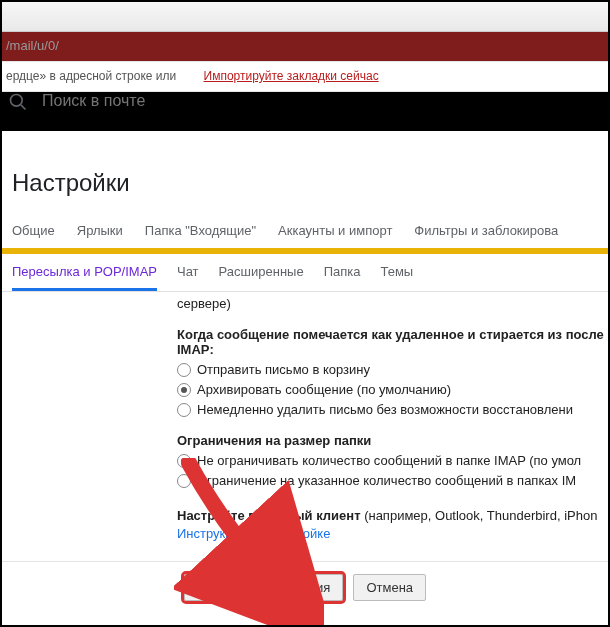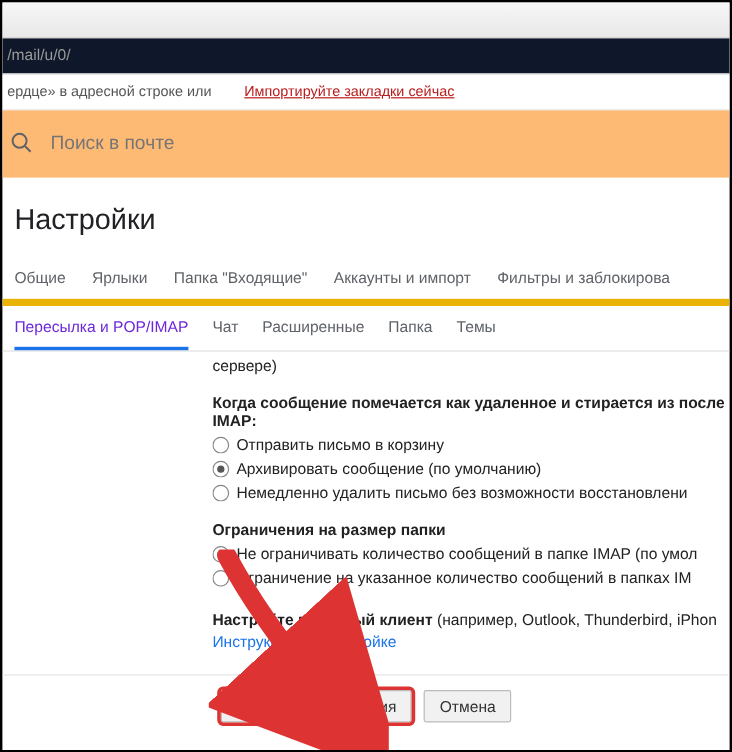--- a/index.html
+++ b/index.html
@@ -14,58 +14,59 @@
     position: relative;
     border: 2px solid #000;
   }
   .toolbar {
     height: 30px;
     background: linear-gradient(#f7f7f7, #e8e8e8);
     border-bottom: 1px solid #ccc;
   }
   .urlbar {
     height: 30px;
-    background: #0f172a;
+    background: #7f1d1d;
     border-bottom: 1px solid #e5e5e5;
     color: #999;
     font-size: 13px;
     padding: 6px 4px;
     white-space: nowrap;
     overflow: hidden;
   }
   .bookmark-hint {
     height: 30px;
     background: #fff;
     border-bottom: 1px solid #e5e5e5;
     color: #555;
     font-size: 12px;
     padding: 7px 4px;
     white-space: nowrap;
     overflow: hidden;
   }
   a.link { color: #b91c1c; text-decoration: underline; cursor: pointer; padding-left: 24px; }
   .searchbar {
-    height: 56px;
-    background: #fdba74;
-    display: flex;
-    align-items: center;
+    height: 39px;
+    background: #000000;
+    display: flex;
+    align-items: flex-start;
     padding-left: 6px;
     gap: 14px;
   }
   .searchbar .icon svg { width: 20px; height: 20px; stroke: #5f6368; }
   .searchbar input {
     border: none; background: transparent; outline: none;
     font-size: 16px; color: #5f6368; width: 400px;
   }
   .title {
     font-size: 24px;
     color: #202124;
     padding: 22px 10px 18px 10px;
     font-weight: 400;
     font-family: "Product Sans", Arial, sans-serif;
+    margin-top: 16px;
   }
   .tabs-row {
     display: flex;
     gap: 22px;
     padding: 0 10px;
     border-bottom: 6px solid #eab308;
     white-space: nowrap;
     overflow: hidden;
   }
   .tabs-row .tab {

